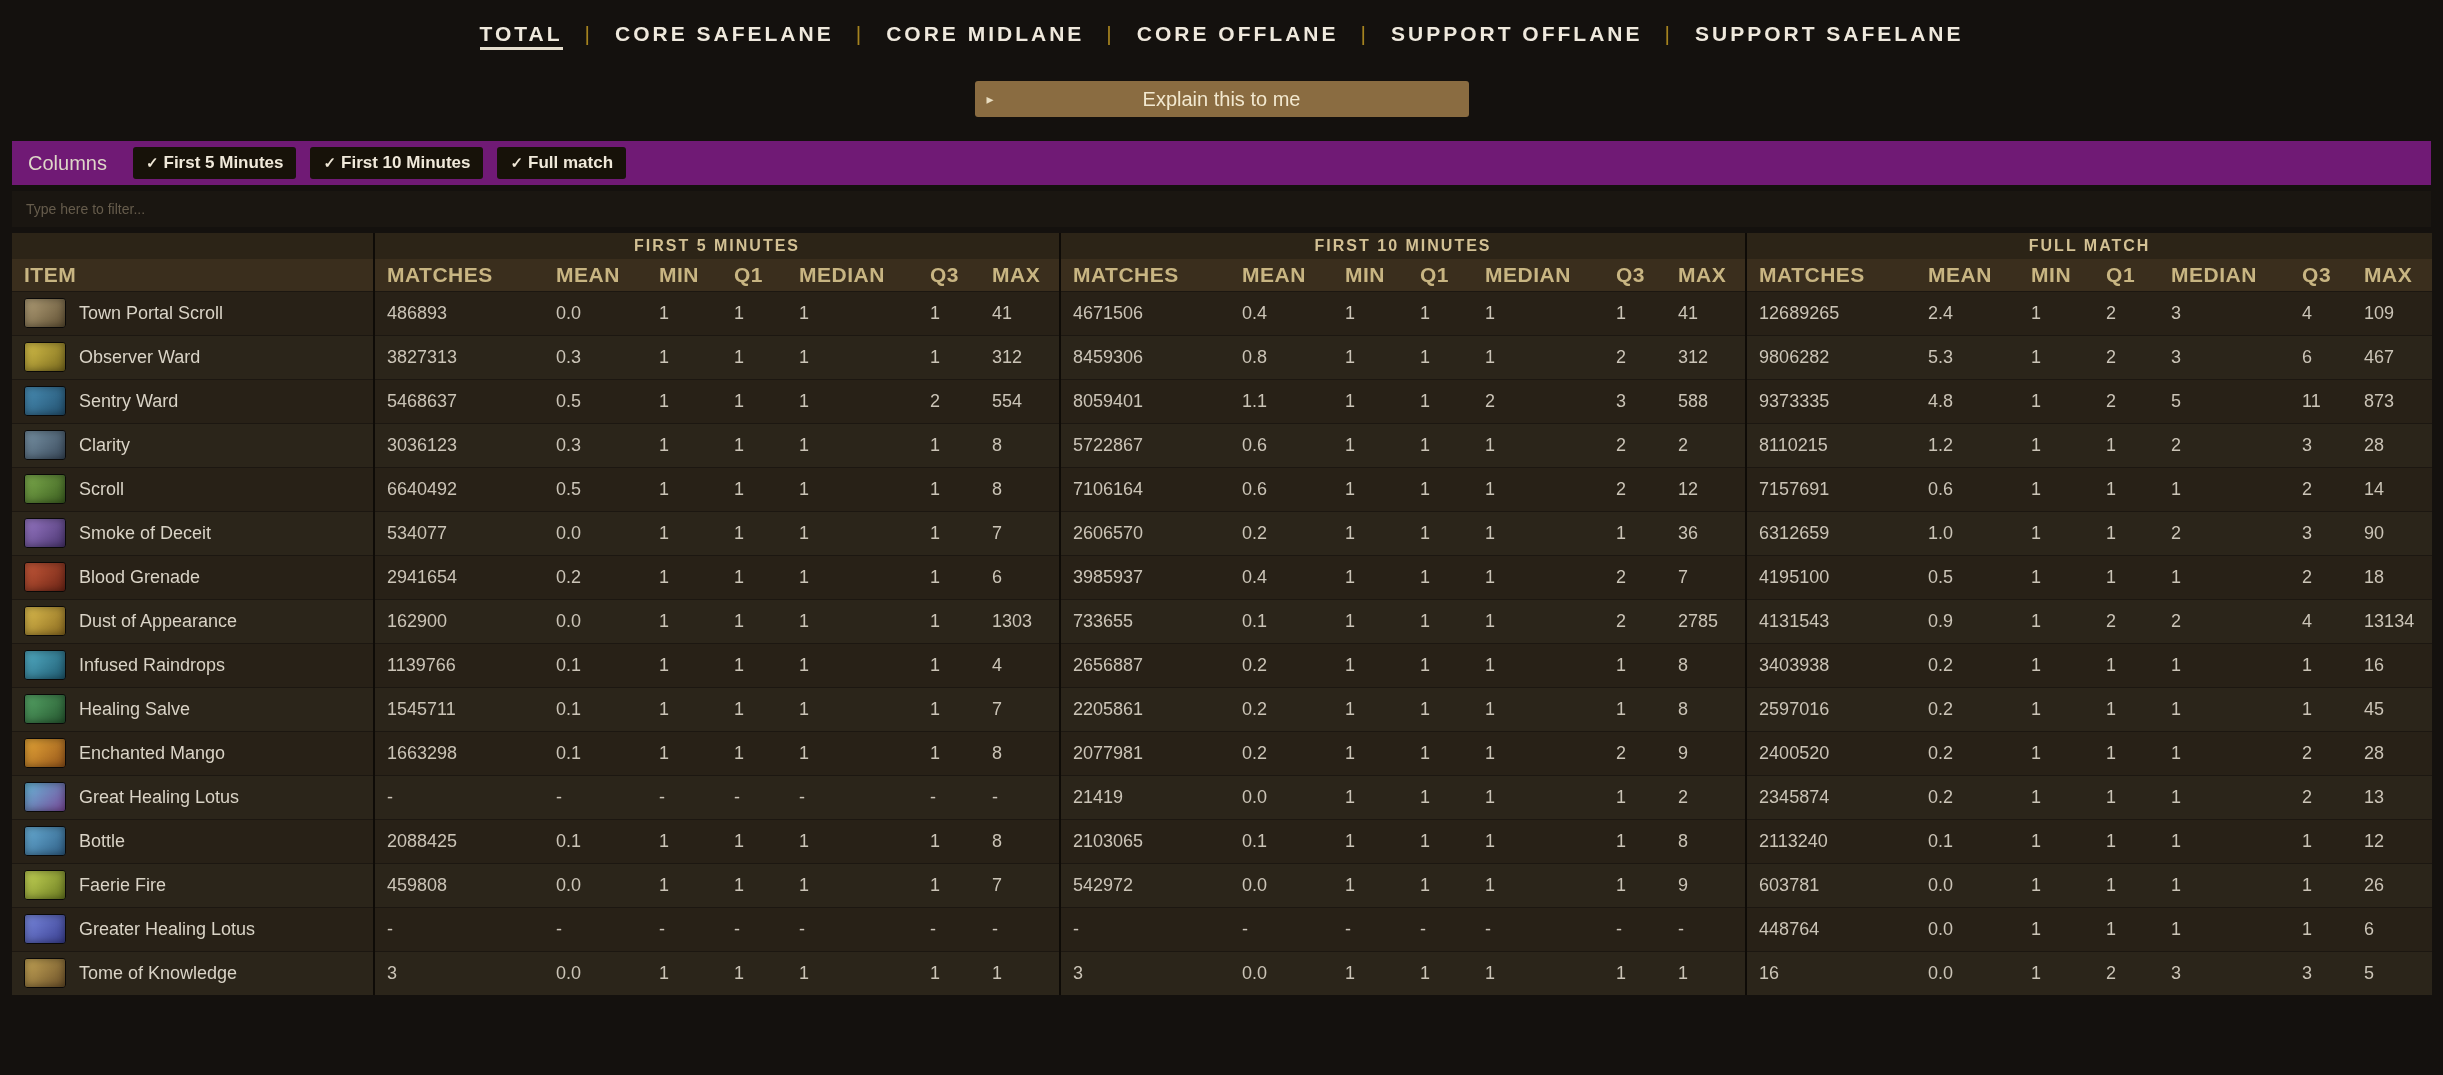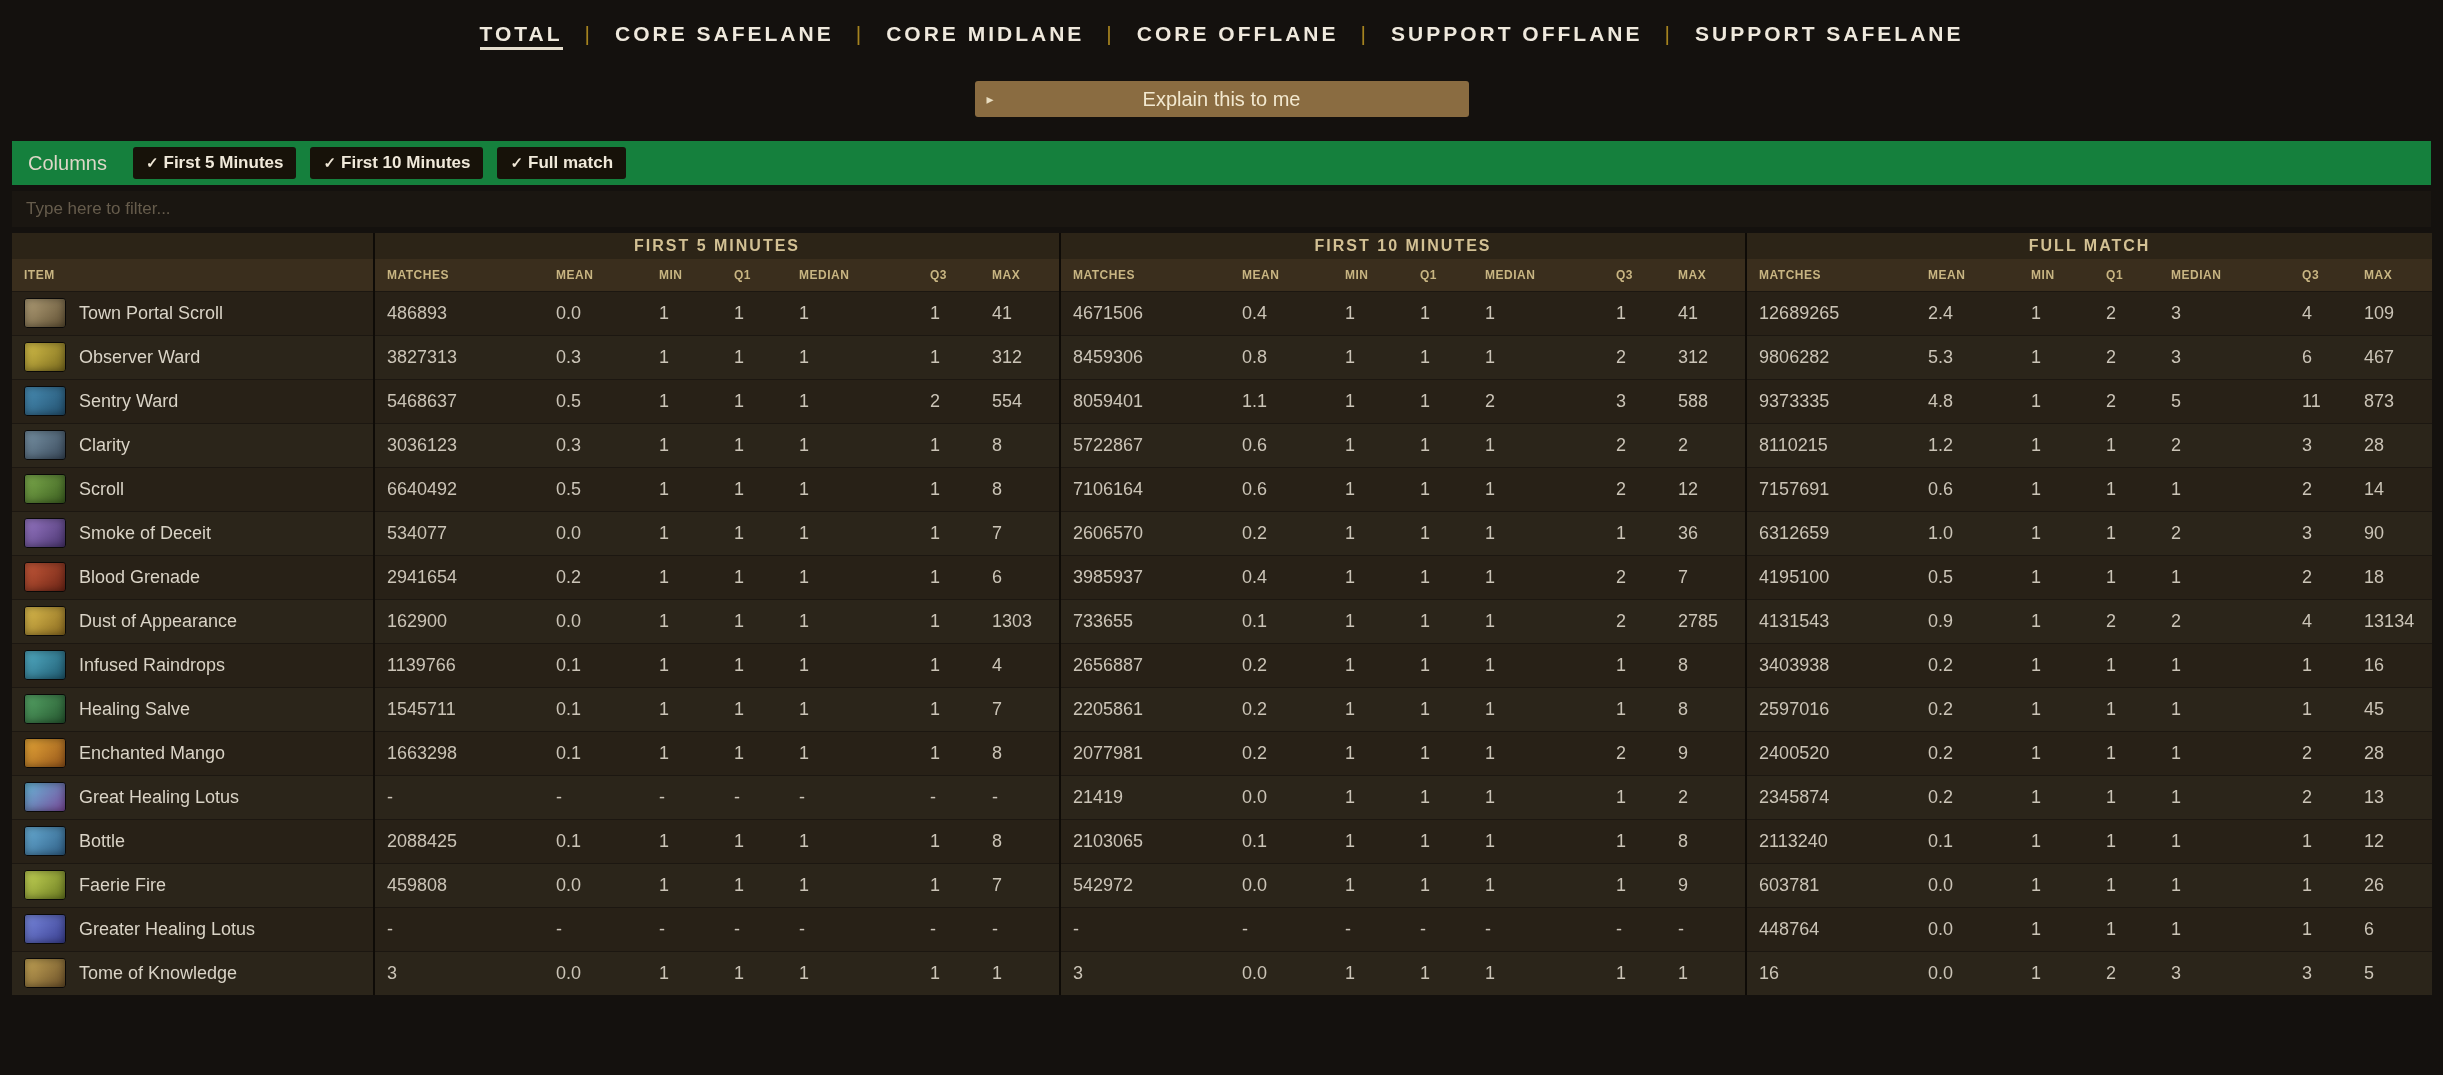--- a/index.html
+++ b/index.html
@@ -20,35 +20,35 @@
 
   
   .btn-row { margin-top:28px; text-align:center; }
   .explain-btn { position:relative; width:494px; height:36px; background:#8a6c41; border:none; border-radius:3px;
                  color:#f2e8cf; font-size:20px; font-family:"Liberation Sans",sans-serif; cursor:pointer;
                  display:inline-flex; align-items:center; justify-content:center; }
   .explain-arrow { position:absolute; left:12px; top:50%; transform:translateY(-50%); font-size:14px; color:#e9ddc0; }
 
   
   .panel { margin:24px 12px 0; }
-  .columns-bar { height:44px; background:#15803d; display:flex; align-items:center; padding:0 16px; }
+  .columns-bar { height:44px; background:#701a75; display:flex; align-items:center; padding:0 16px; }
   .columns-label { font-size:20px; color:#ded7c8; margin-right:26px; }
   .chip { background:#171209; color:#f0e9da; font-size:17px; font-weight:700; padding:6px 13px; border-radius:3px;
           display:inline-flex; align-items:center; gap:5px; margin-right:14px; cursor:pointer; white-space:nowrap; }
   .chip .check { font-size:15px; color:#efe7d6; }
 
   .filter { display:block; width:100%; margin-top:6px; height:36px; background:#1a1611; border:none; outline:none;
-            padding:0 14px; font-size:17px; color:#cfc8ba; font-family:"Liberation Sans",sans-serif; }
+            padding:0 14px; font-size:14px; color:#cfc8ba; font-family:"Liberation Sans",sans-serif; }
   .filter::placeholder { color:#665c4c; }
 
   
   table.stats { margin-top:6px; width:100%; border-collapse:collapse; table-layout:fixed; }
   .group-row th { background:#2c2417; color:#d3c194; font-size:16px; letter-spacing:2px; font-weight:700;
                   text-align:center; height:26px; text-transform:uppercase; }
-  .hdr-row th { background:#3a2e1d; color:#c8b582; font-size:12px; letter-spacing:0.5px; font-weight:700;
+  .hdr-row th { background:#3a2e1d; color:#c8b582; font-size:21px; letter-spacing:0.5px; font-weight:700;
                 text-align:left; height:32px; padding-left:12px; text-transform:uppercase; cursor:pointer;
                 overflow:hidden; white-space:nowrap; }
   tbody td { height:44px; font-size:18px; color:#cbc4b7; padding-left:12px; border-top:1px solid #1c1711;
              overflow:hidden; white-space:nowrap; }
   tbody tr:nth-child(odd) td { background:#282117; }
   tbody tr:nth-child(even) td { background:#2b251a; }
   .grp-start { border-left:2px solid #0e0b07; }
   .item-cell { cursor:pointer; }
   .item-icon { display:inline-block; width:42px; height:30px; border-radius:3px; margin-right:13px;
                vertical-align:middle; border:1px solid #0a0908; box-shadow:inset 0 0 9px rgba(0,0,0,.45); }

